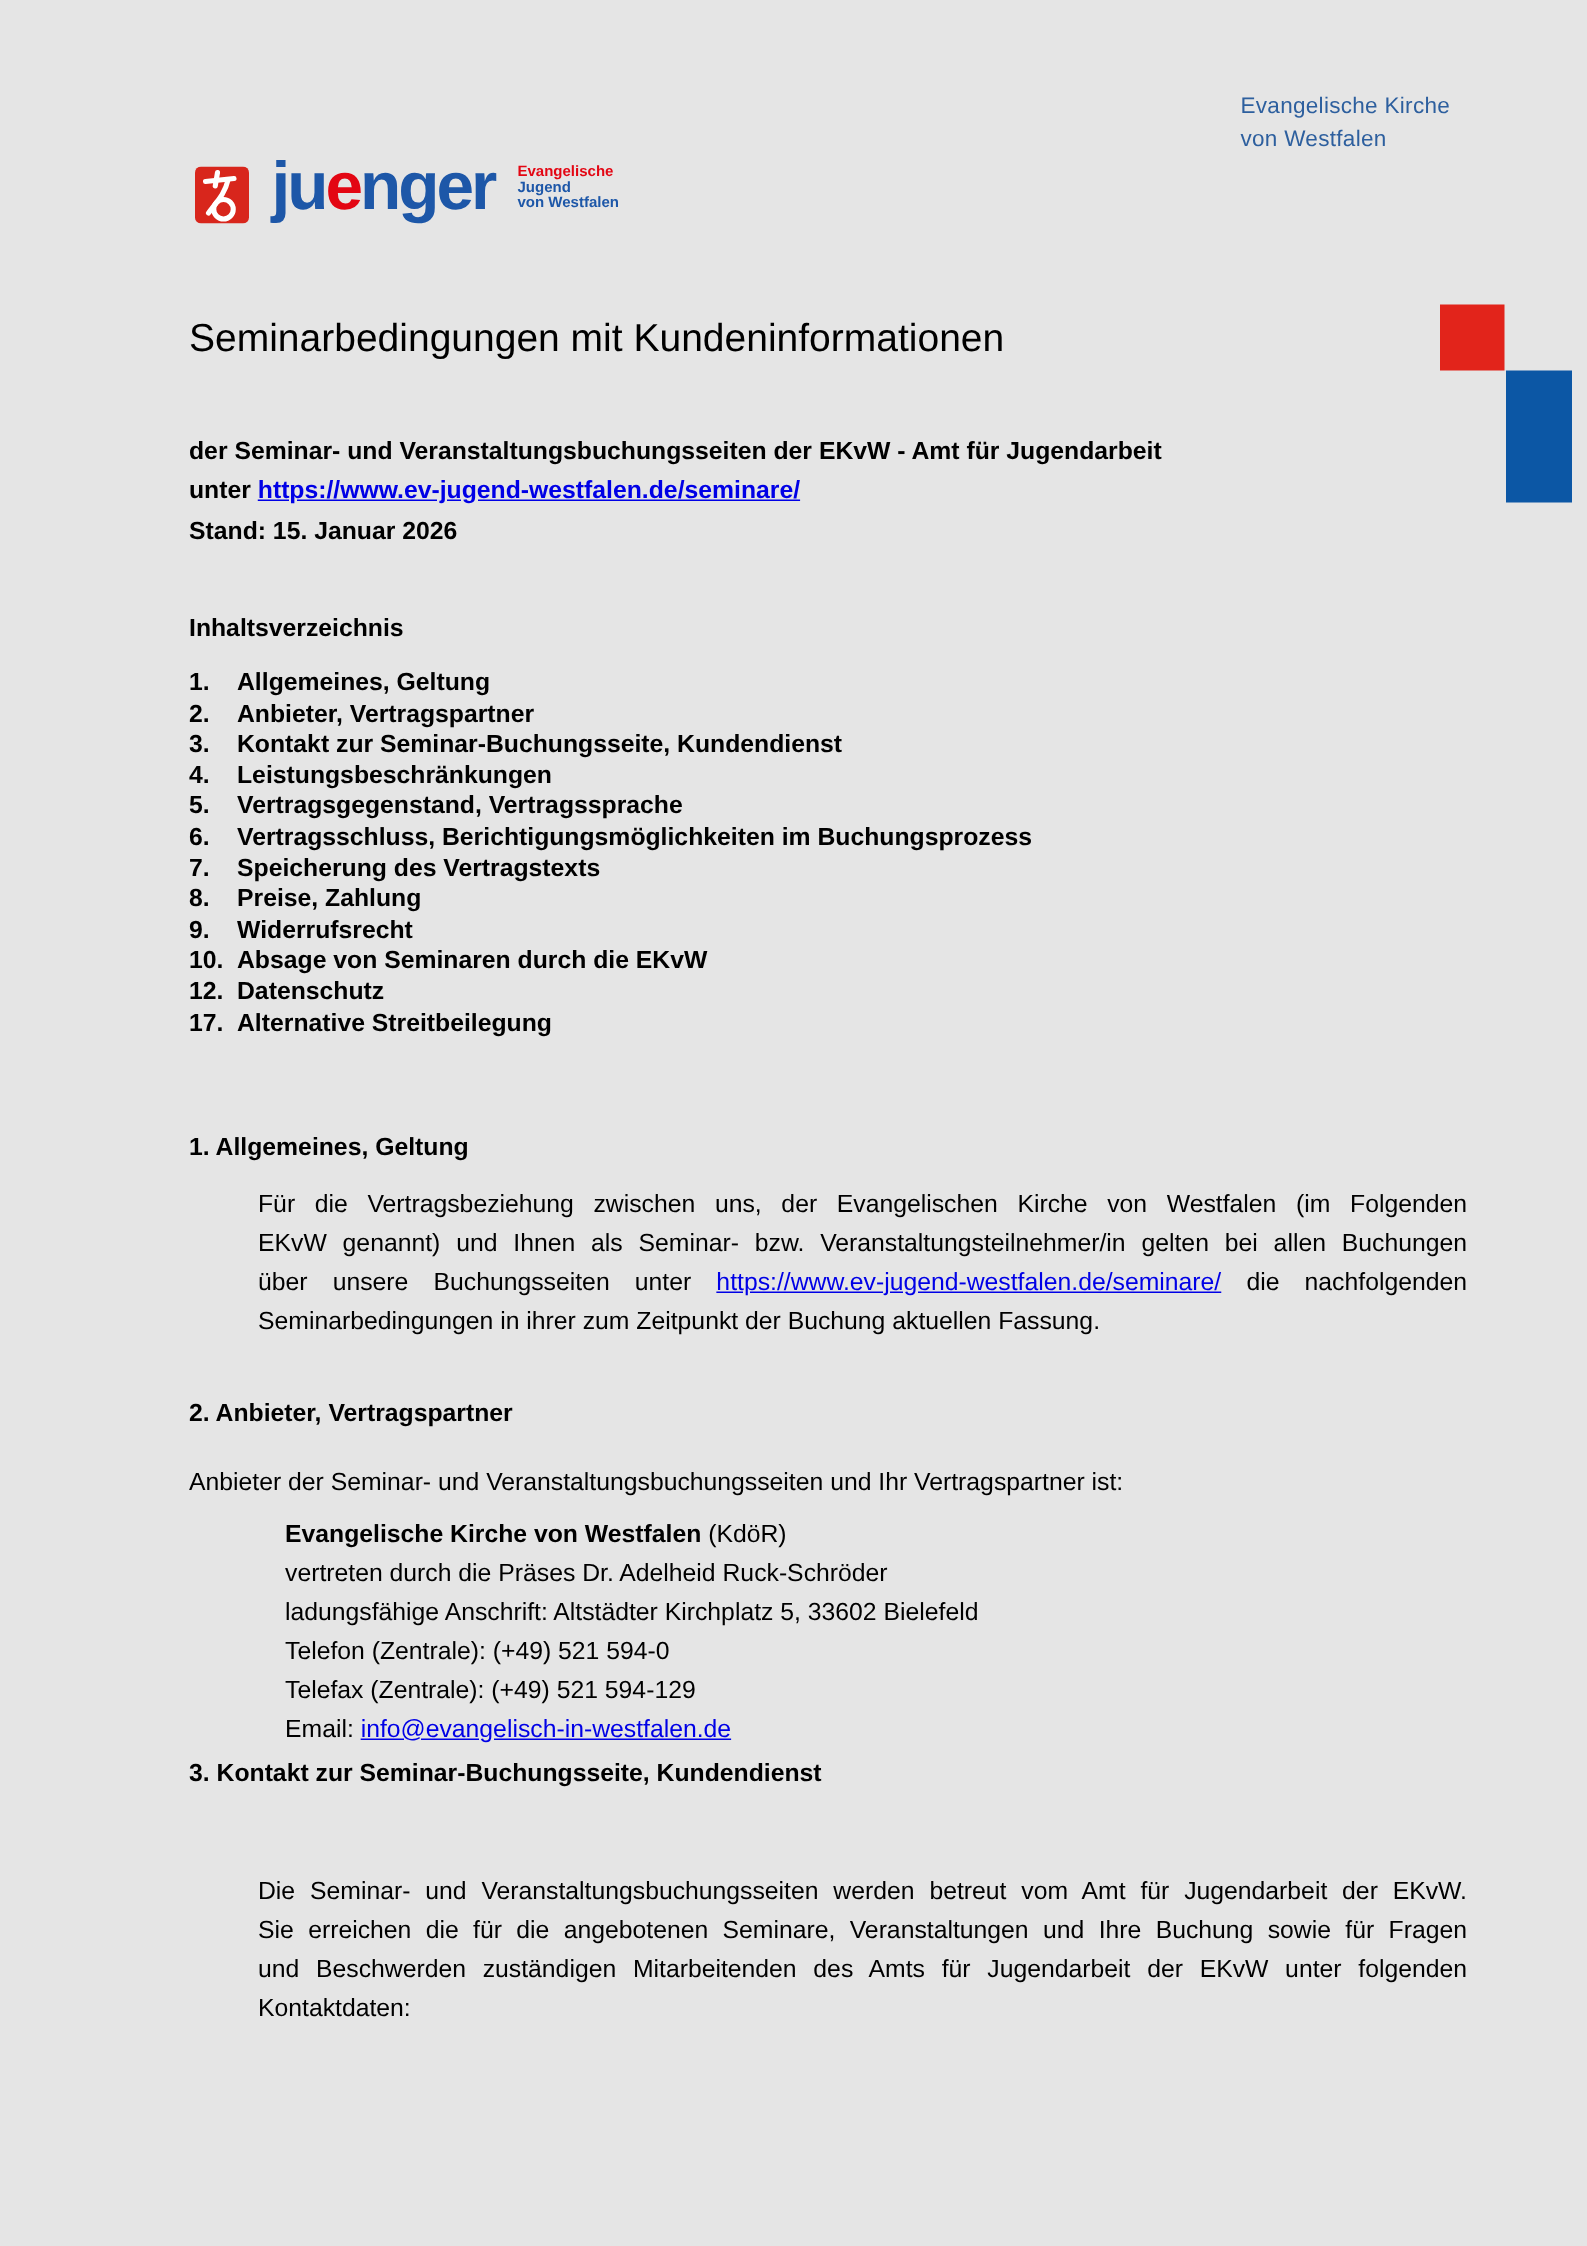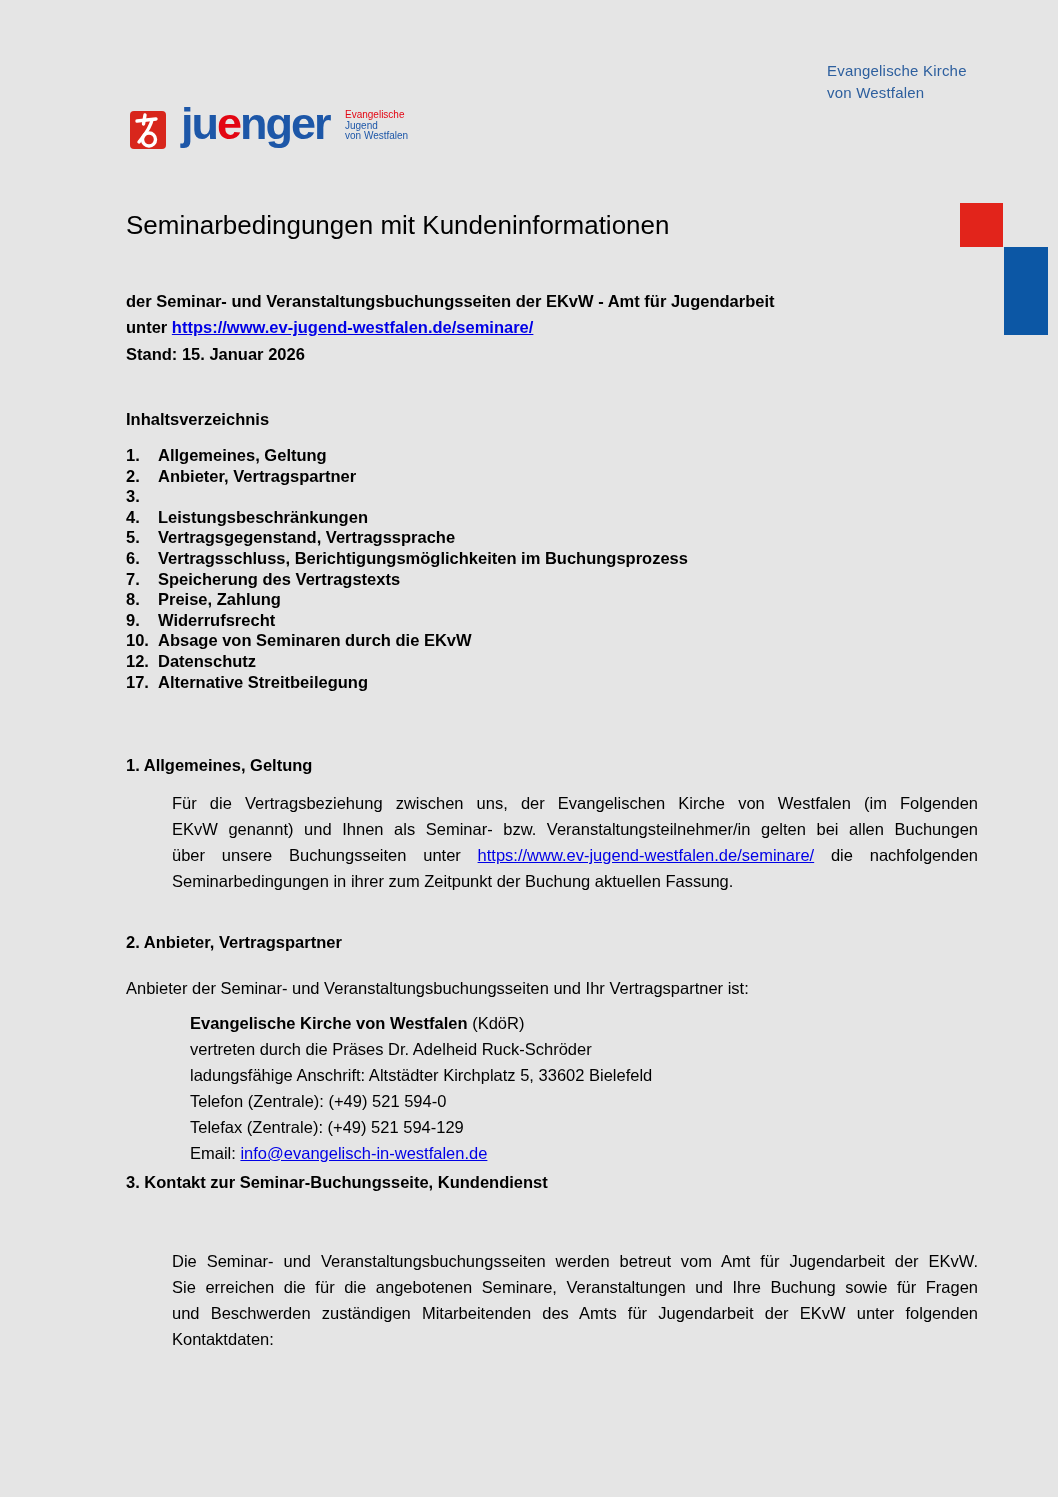--- a/index.html
+++ b/index.html
@@ -8,21 +8,21 @@
   .abs{position:absolute;}
 
   
   .corp{left:827px;top:60px;font-size:15px;line-height:22px;color:#2d5f9e;letter-spacing:.2px;}
 
   
   .logo-icon{left:130px;top:111px;width:36px;height:38px;}
   .wordmark{left:170px;top:101px;font-size:45px;font-weight:700;line-height:1;
             letter-spacing:-2px;color:#1d57a8;white-space:nowrap;margin-left:11px;}
   .wordmark .wm-red{color:#e30613;}
-  .tagline{left:345px;top:110px;font-size:10px;font-weight:400;line-height:10.5px;
+  .tagline{left:345px;top:110px;font-size:10px;font-weight:700;line-height:10.5px;
            color:#1d57a8;white-space:nowrap;}
   .tagline .tl-red{color:#e30613;}
 
   
   .deco-red{left:960px;top:203px;width:43px;height:44px;background:#e2241b;}
   .deco-blue{left:1004px;top:247px;width:44px;height:88px;background:#0c57a5;}
 
   
   .title{left:126px;top:210px;font-size:26px;font-weight:400;line-height:30px;white-space:nowrap;}
   .subtitle{left:126px;top:288px;font-size:16.5px;font-weight:700;line-height:26px;white-space:nowrap;}
@@ -81,20 +81,21 @@
     <div class="toc-row">
         <span class="toc-num">1.</span>
         <span>Allgemeines, Geltung</span>
       </div>
     <div class="toc-row">
         <span class="toc-num">2.</span>
         <span>Anbieter, Vertragspartner</span>
       </div>
     <div class="toc-row">
         <span class="toc-num">3.</span>
+        <span>Kontakt zur Seminar-Buchungsseite, Kundendienst</span>
       </div>
     <div class="toc-row">
         <span class="toc-num">4.</span>
         <span>Leistungsbeschränkungen</span>
       </div>
     <div class="toc-row">
         <span class="toc-num">5.</span>
         <span>Vertragsgegenstand, Vertragssprache</span>
       </div>
     <div class="toc-row">

